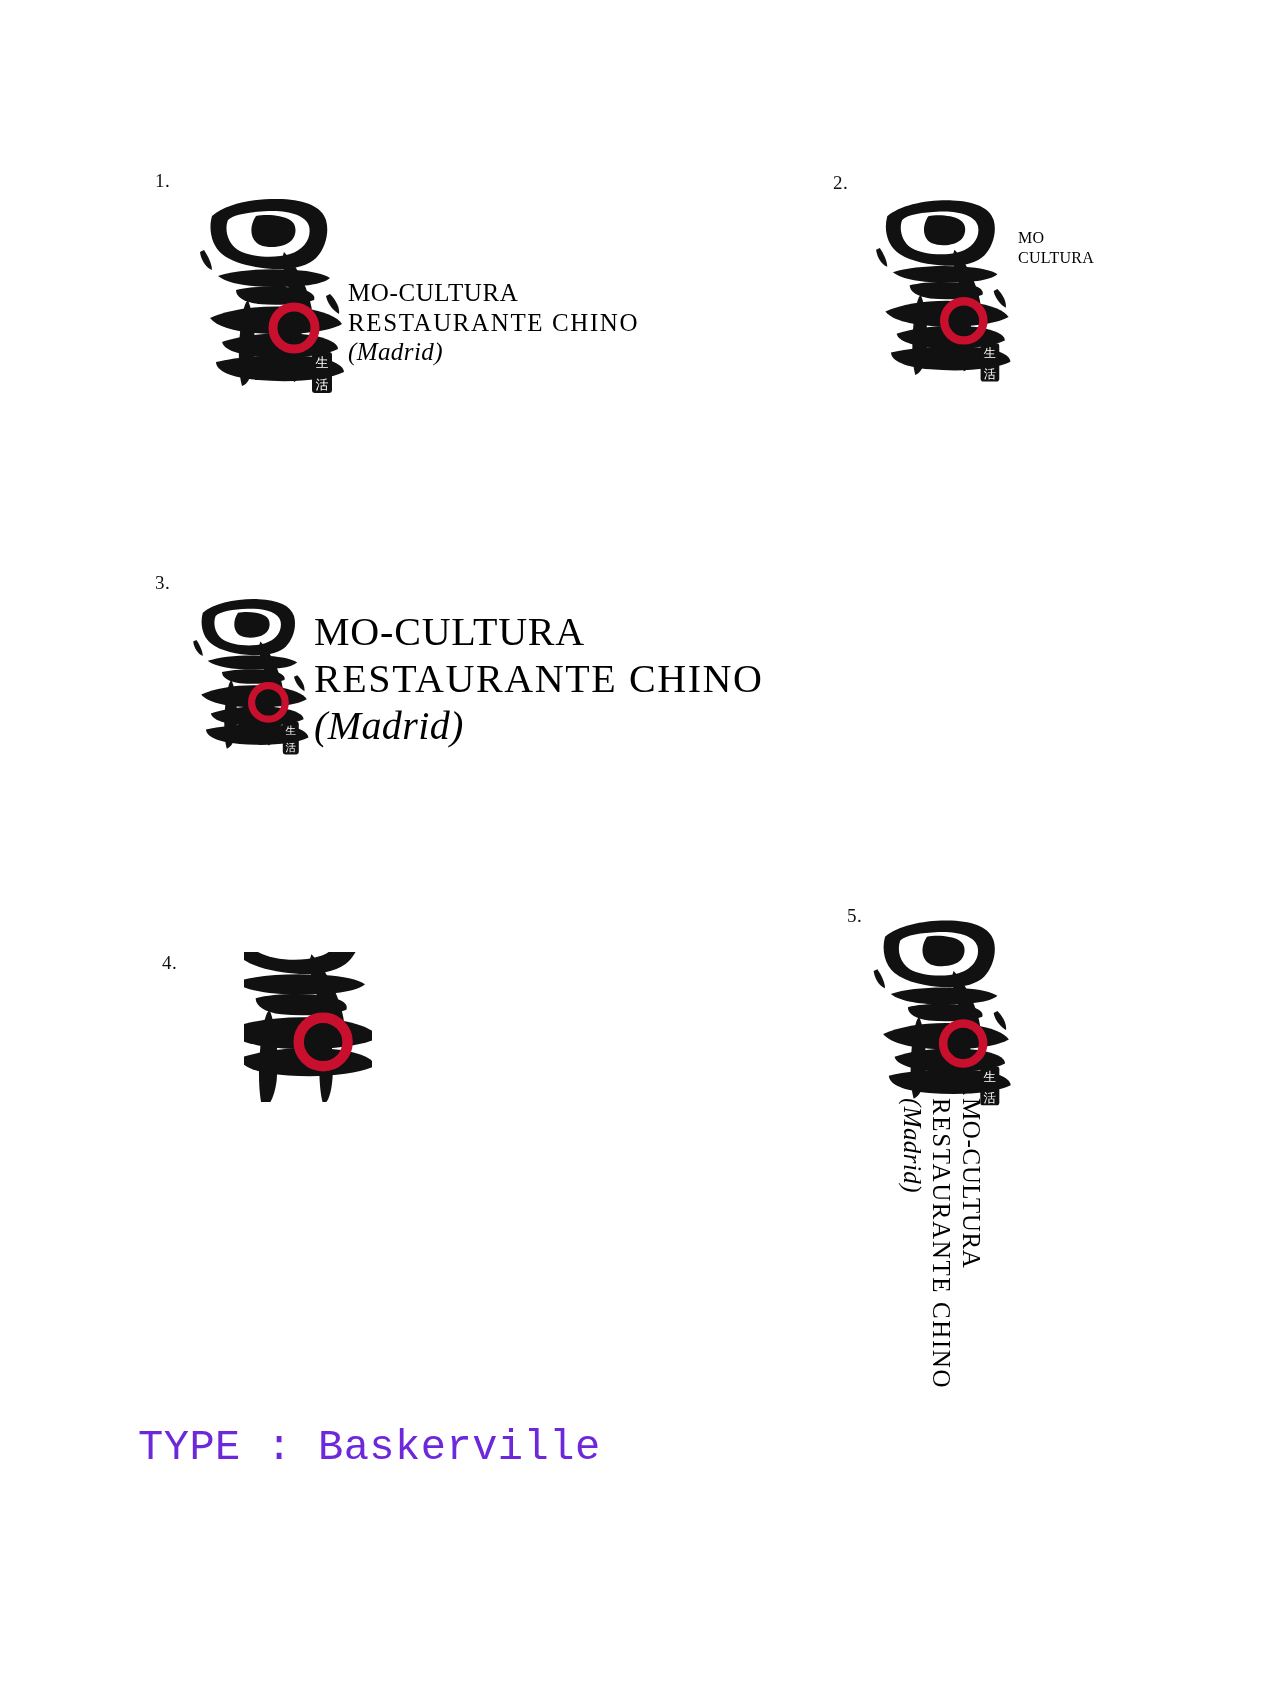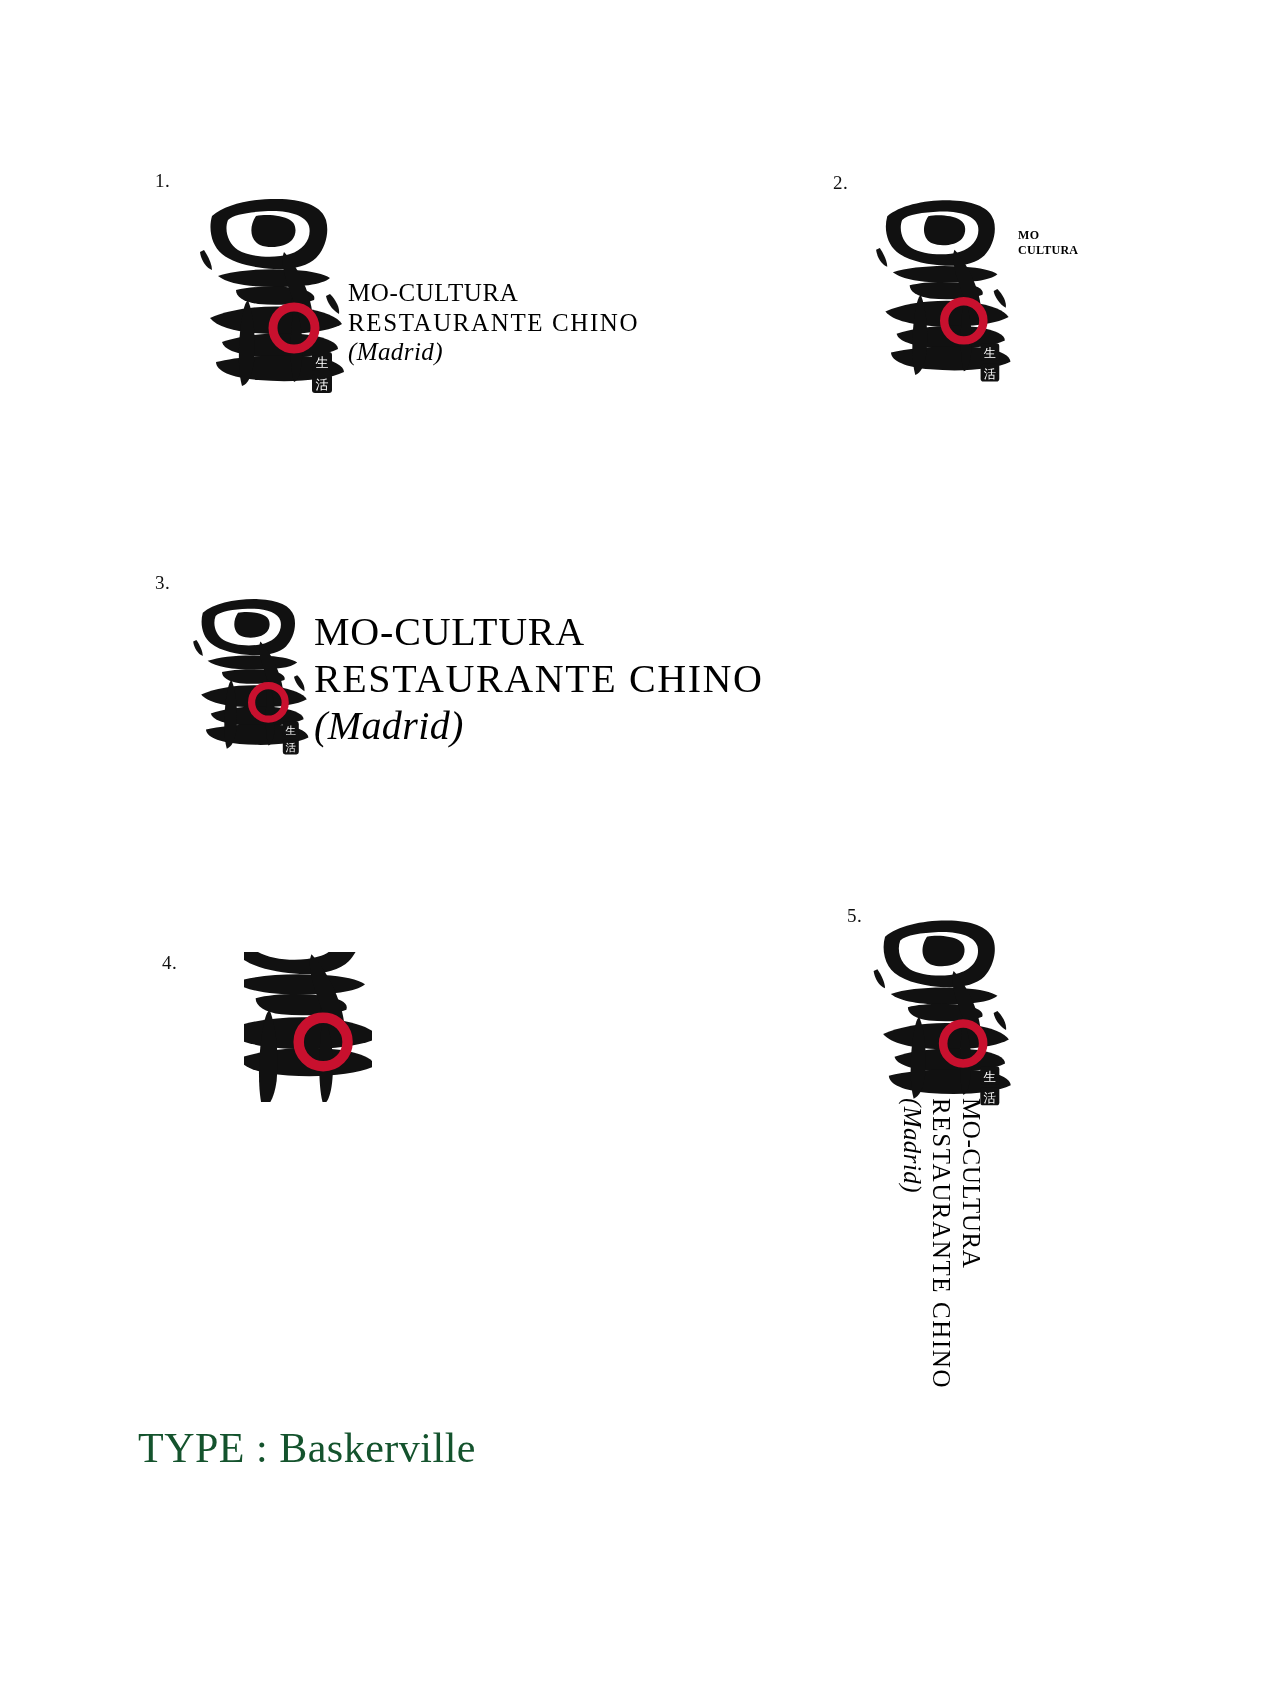--- a/index.html
+++ b/index.html
@@ -53,44 +53,44 @@
   .l2 { font-size: 25px; letter-spacing: 1.6px; }
   .l3 { font-size: 25px; font-style: italic; letter-spacing: 0.4px; }
 
   .big .l1 { font-size: 40px; letter-spacing: 0.8px; }
   .big .l2 { font-size: 40px; letter-spacing: 1.6px; }
   .big .l3 { font-size: 40px; font-style: italic; letter-spacing: 0.4px; }
 
   .tiny {
     position: absolute;
     font-family: "Liberation Serif", serif;
-    font-weight: bold;
-    font-size: 12px;
+    font-weight: normal;
+    font-size: 16px;
     line-height: 1.25;
     letter-spacing: 0.3px;
     color: #000;
     white-space: nowrap;
   }
 
   
   .rot-wrap {
     position: absolute;
     transform-origin: left top;
     transform: rotate(90deg);
   }
   .rot-wrap .lockup-text {
     position: static;
   }
 
   .type-note {
     position: absolute;
-    font-family: Liberation Serif, serif;
+    font-family: Liberation Mono, monospace;
     font-size: 42px;
     letter-spacing: 0.5px;
-    color: #14532d;
+    color: #6d28d9;
   }
 </style>
 </head>
 <body>
 
 <div class="page">
 
   <div class="num-label" style="left:155px; top:170px;">1.</div>
 
   <div class="mark" style="left:196px; top:190px; width:160px; height:210px;">

